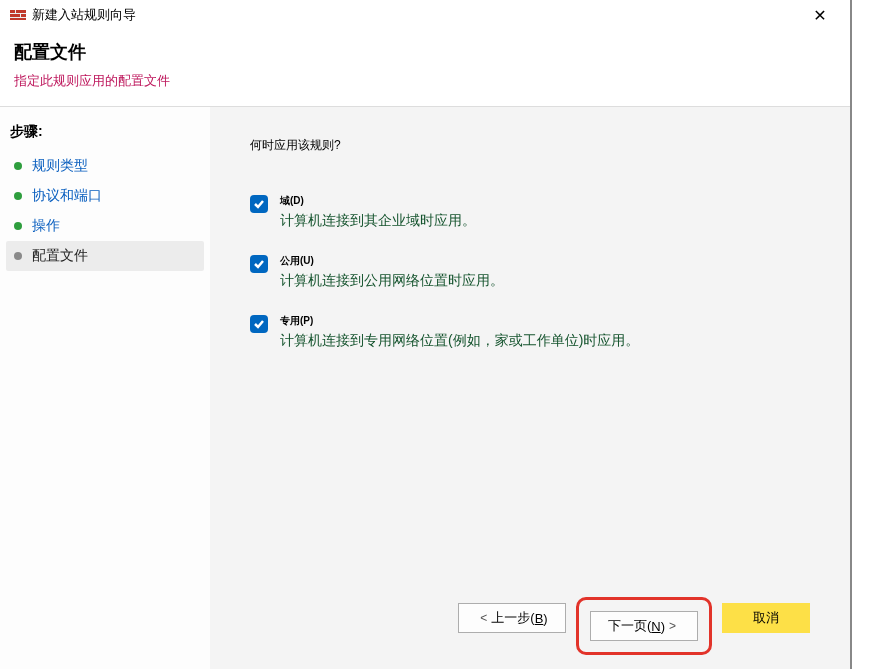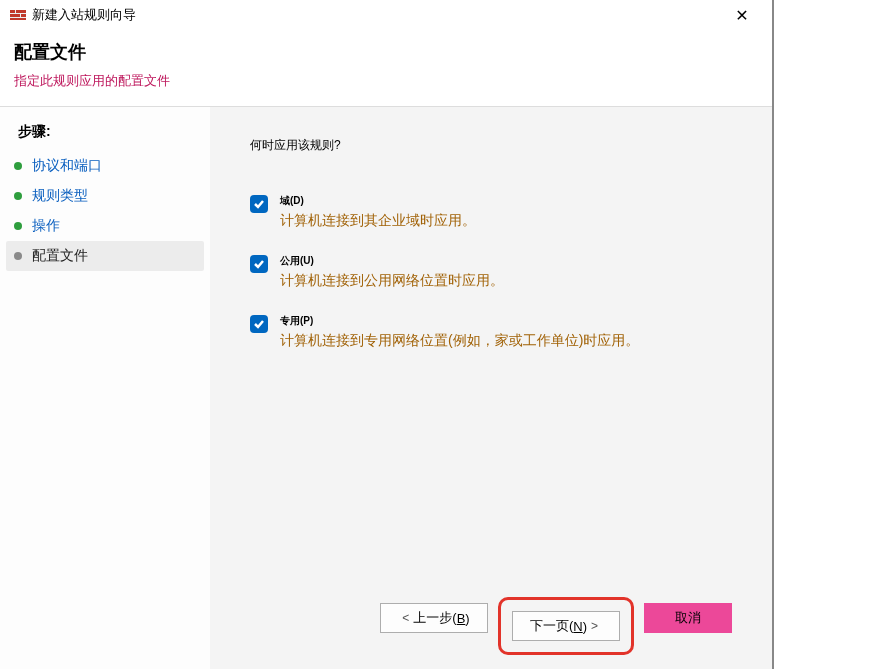--- a/index.html
+++ b/index.html
@@ -1,43 +1,43 @@
 <!DOCTYPE html>
 <html><head>
   <meta charset="utf-8">
   <style>
     * { box-sizing: border-box; margin: 0; padding: 0; }
     html, body { width: 894px; height: 669px; font-family: "Microsoft YaHei", "Segoe UI", Tahoma, sans-serif; font-size: 13px; background: #fff; overflow: hidden; }
-    .window { width: 774px; height: 669px; display: flex; flex-direction: column; border-right: 2px solid #888; }
+    .window { width: 852px; height: 669px; display: flex; flex-direction: column; border-right: 2px solid #888; }
     .titlebar { height: 30px; display: flex; align-items: center; padding: 0 10px; }
     .titlebar .app-icon { width: 16px; height: 16px; margin-right: 6px; display:inline-flex; align-items:center; justify-content:center;}
     .titlebar .title { flex: 1; font-size: 13px; }
     .titlebar .close { width: 40px; text-align: center; font-size: 16px; cursor: pointer; font-family: Arial, sans-serif; }
     .header { padding: 10px 14px 16px 14px; border-bottom: 1px solid #ddd; }
     .header h1 { font-size: 18px; font-weight: bold; margin-bottom: 8px; }
     .header .sub { font-size: 13px; color: #be185d; }
     .body { flex: 1; display: flex; min-height: 0; }
     .sidebar { width: 210px; background: #fdfdfd; padding: 10px 6px; }
-    .sidebar .steps-label { font-weight: bold; font-size: 14px; margin: 6px 4px 10px 12px; }
+    .sidebar .steps-label { font-weight: bold; font-size: 14px; margin: 6px 4px 10px 4px; }
     .step { display: flex; align-items: center; padding: 6px 8px; font-size: 14px; cursor: pointer; border-radius: 2px; }
     .step .bullet { width: 8px; height: 8px; border-radius: 50%; background: #2e9e3e; margin-right: 10px; flex-shrink: 0; }
     .step.current .bullet { background: #8a8a8a; }
     .step.current { background: #ececec; }
     .step .label { color: #0a5fbf; }
     .step.current .label { color: #222; }
     .content { flex: 1; background: #f4f4f4; padding: 30px 40px 20px 40px; display: flex; flex-direction: column; }
     .content .question { font-size: 12px; margin-bottom: 40px; }
     .opt { display: flex; align-items: flex-start; margin-bottom: 24px; }
     .chk { width: 18px; height: 18px; border-radius: 4px; background: #0067c0; display: inline-flex; align-items: center; justify-content: center; margin-right: 12px; margin-top: 1px; flex-shrink: 0; cursor: pointer; }
     .chk svg { stroke: #fff; stroke-width: 2.5; fill: none; }
     .opt-body .opt-title { font-weight: bold; font-size: 10px; margin-bottom: 4px; }
-    .opt-body .opt-desc { font-size: 14px; color: #a16207; }
+    .opt-body .opt-desc { font-size: 14px; color: #14532d; }
     .footer { margin-top: auto; display: flex; justify-content: flex-end; gap: 10px; padding-top: 10px; }
     .btn { min-width: 108px; height: 30px; border: 1px solid #adadad; background: #fdfdfd; font-size: 13px; display: inline-flex; align-items: center; justify-content: center; cursor: pointer; padding: 0 10px; }
-    .btn.cancel { border: none; background: #ec4899; min-width: 88px; }
+    .btn.cancel { border: none; background: #fde047; min-width: 88px; }
     .chev { font-family: Arial, sans-serif; font-size: 12px; color: #555; padding: 0 4px; }
     .highlight-next { border: 3px solid #e2332a; border-radius: 10px; padding: 11px; margin: -6px 0 -6px 0; display: inline-flex; }
     .under { text-decoration: underline; }
   </style>
 </head>
 <body>
 
 <div class="window">
   <div class="titlebar">
     <span class="app-icon">
@@ -56,25 +56,25 @@
   <div class="header">
     <h1>配置文件</h1>
     <div class="sub">指定此规则应用的配置文件</div>
   </div>
 
   <div class="body">
     <div class="sidebar">
       <div class="steps-label">步骤:</div>
       <div class="step">
         <span class="bullet"></span>
-        <span class="label">协议和端口</span>
+        <span class="label">规则类型</span>
       </div>
       <div class="step">
         <span class="bullet"></span>
-        <span class="label">规则类型</span>
+        <span class="label">协议和端口</span>
       </div>
       <div class="step">
         <span class="bullet"></span>
         <span class="label">操作</span>
       </div>
       <div class="step current">
         <span class="bullet"></span>
         <span class="label">配置文件</span>
       </div>
     </div>

